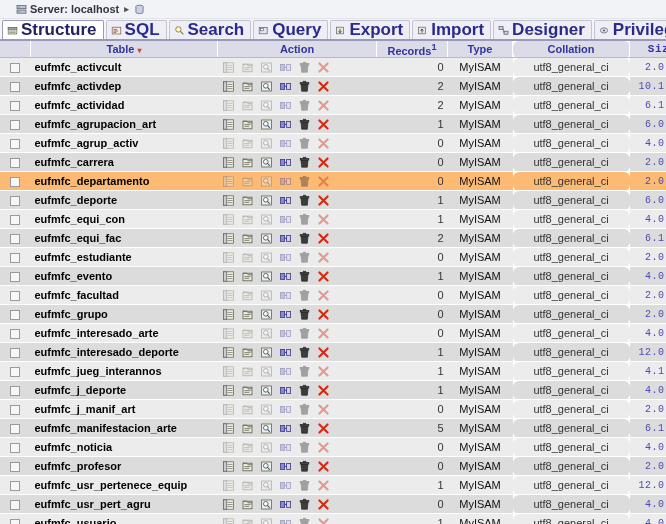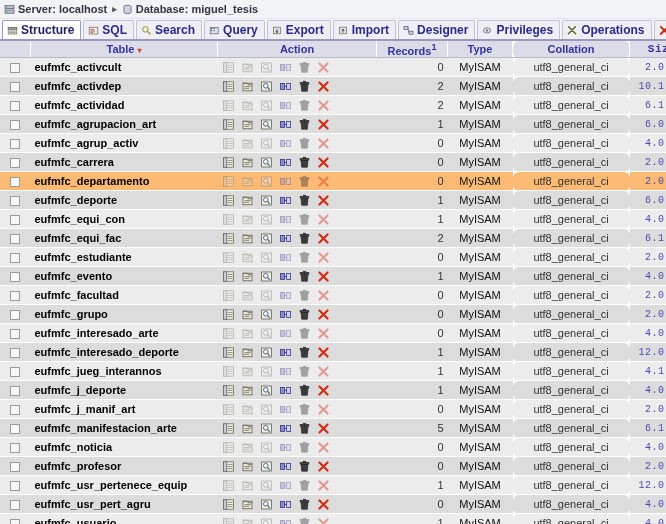--- a/index.html
+++ b/index.html
@@ -8,21 +8,21 @@
     background:#ffffff;
     font-family:"Liberation Sans", sans-serif;
     font-size:11px;
     color:#000000;
   }
   #app{width:666px;height:524px;position:relative;background:#fff;}
 
   
   .breadcrumb{
     height:18px;display:flex;align-items:center;
-    padding:0 4px;gap:3px;
+    padding:0 16px;gap:3px;
     background:#f2f3f7;
     font-weight:bold;font-size:11px;color:#333344;
     border-bottom:1px solid #e3e4ea;
   }
   .breadcrumb .sep{color:#555;font-size:9px;padding:0 2px;}
   .crumb{display:flex;align-items:center;gap:3px;}
 
   
   .ic{display:inline-block;vertical-align:middle;line-height:0;}
   .ic svg{display:block;}
@@ -34,21 +34,21 @@
     display:flex;align-items:flex-end;
     padding-left:2px;
     border-bottom:2px solid #9999bb;
     box-sizing:border-box;
   }
   .tab{
     height:19px;box-sizing:border-box;
     display:flex;align-items:center;gap:3px;
     padding:0 6px 0 4px;
     margin-right:2px;
-    font-size:12px;font-weight:bold;
+    font-size:17px;font-weight:bold;
     color:#2a2a8c;
     background:#eeeef4;
     border:1px solid #c3c3d4;
     border-bottom:none;
     border-radius:2px 2px 0 0;
     cursor:pointer;white-space:nowrap;
   }
   .tab.active{
     background:#ffffff;
     border-color:#9999bb;
@@ -124,21 +124,20 @@
       <span>Server: localhost</span>
     </span>
     <span class="sep">▸</span>
     <span class="crumb">
       <span class="ic">
         <svg width="11" height="11" viewBox="0 0 11 11">
           <ellipse cx="5.5" cy="2.6" rx="3.6" ry="1.4" fill="#c9d2e2" stroke="#556" stroke-width=".7"></ellipse>
           <path d="M1.9 2.6v5.6c0 .8 1.6 1.4 3.6 1.4s3.6-.6 3.6-1.4V2.6" fill="#c9d2e2" stroke="#556" stroke-width=".7"></path>
         </svg>
       </span>
-      <span>Database: miguel_tesis</span>
     </span>
   </div>
 
   <div class="tabbar">
     <div class="tab active">
       <span class="ic">
         <svg width="11" height="11" viewBox="0 0 11 11">
           <rect x="1.2" y="2.5" width="8.6" height="6.5" fill="#e7e7d8" stroke="#6b6b58" stroke-width=".7"></rect>
           <rect x="1.2" y="2.5" width="8.6" height="1.8" fill="#9aa6bd" stroke="#6b6b58" stroke-width=".7"></rect>
           <line x1="2.4" y1="6" x2="8.6" y2="6" stroke="#6b6b58" stroke-width=".6"></line>

